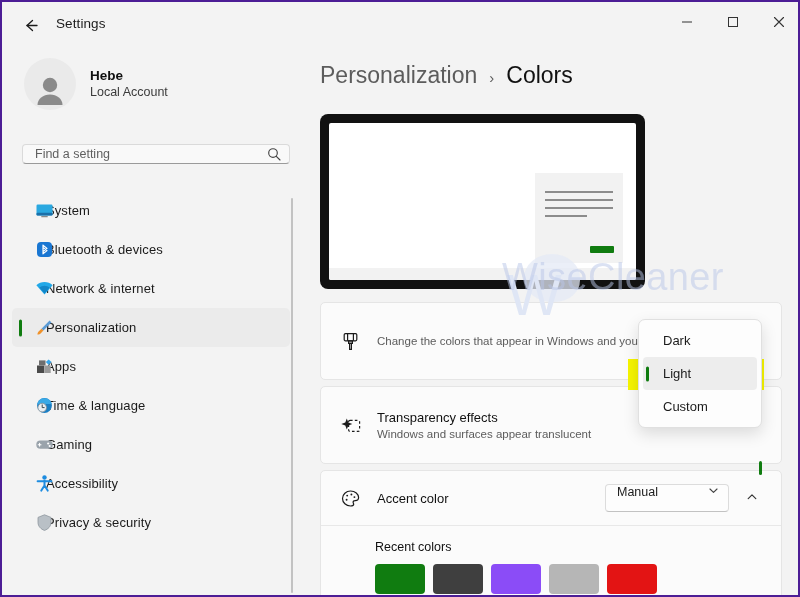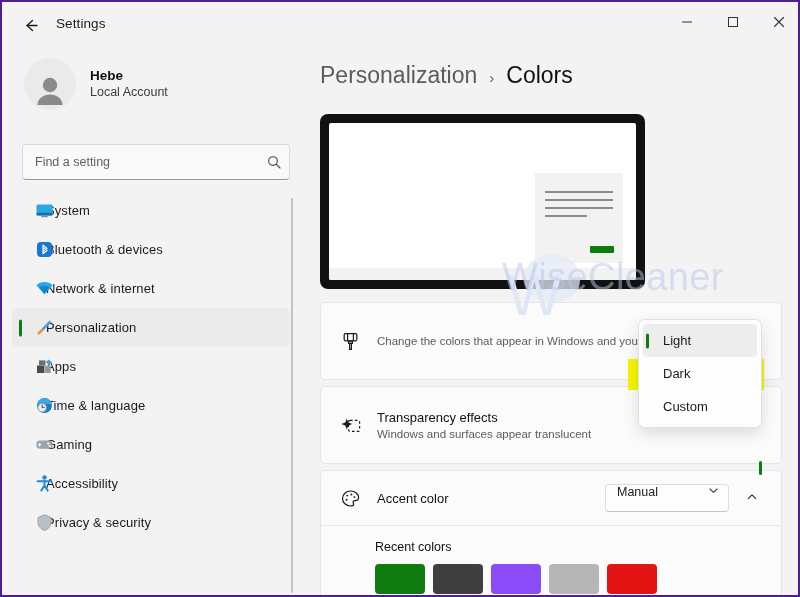--- a/index.html
+++ b/index.html
@@ -97,21 +97,21 @@
   .acct-sub {
     font-size: 12.5px;
     color: #ararar;
     color: #3b3b3b;
     line-height: 17px;
   }
 
   .searchbox {
     position: absolute;
     left: 20px; top: 96px;
-    width: 268px; height: 36px;
+    width: 268px; height: 20px;
     background: #f9f9f9;
     border: 1px solid #dadada;
     border-bottom-color: #9a9a9a;
     border-radius: 4px;
     display: flex;
     align-items: center;
     padding: 0 8px 0 12px;
   }
   .searchbox input {
     flex: 1;
@@ -697,26 +697,26 @@
         <div class="swatch" style="background:#107c10"></div>
         <div class="swatch" style="background:#3f3f3f"></div>
         <div class="swatch" style="background:#8b4cf7"></div>
         <div class="swatch" style="background:#b6b6b6"></div>
         <div class="swatch" style="background:#e31414"></div>
       </div>
     </div>
 
     <div class="dd-highlight"></div>
     <div class="dropdown">
+      <div class="dd-item">
+        <span>Dark</span>
+      </div>
       <div class="dd-item hover">
         <span>Light</span>
       </div>
       <div class="dd-item">
-        <span>Dark</span>
-      </div>
-      <div class="dd-item">
         <span>Custom</span>
       </div>
     </div>
     <div class="dd-green-edge"></div>
 
   </div>
 </div>
 
 </body></html>

